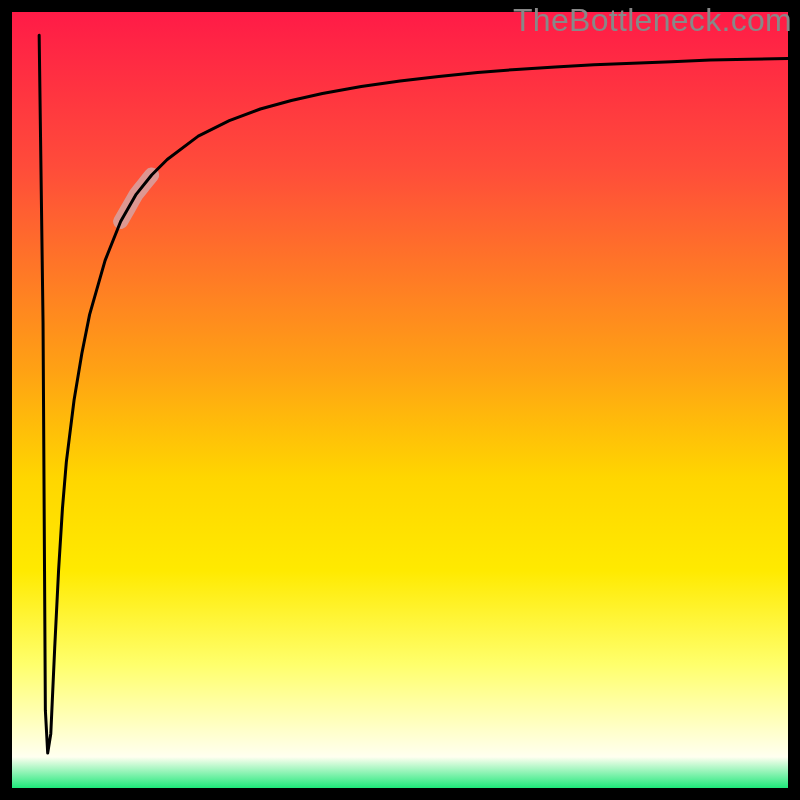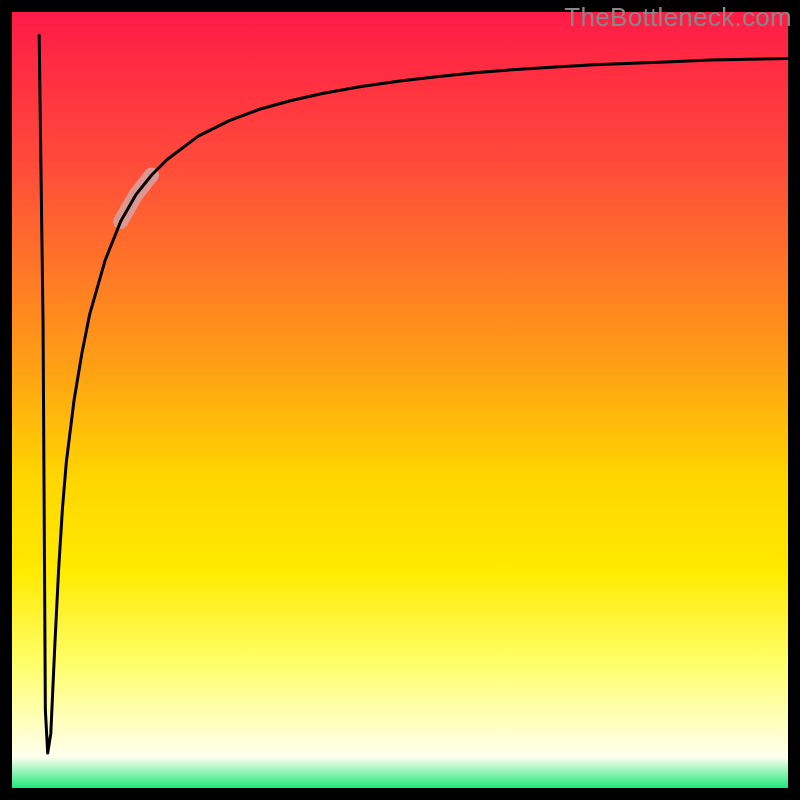--- a/index.html
+++ b/index.html
@@ -17,21 +17,21 @@
     height: 800px;
   }
   svg {
     display: block;
   }
   .watermark {
     position: absolute;
     top: 2px;
     right: 8px;
     color: #888;
-    font-size: 26px;
+    font-size: 32px;
     letter-spacing: 0.3px;
     font-family: Arial, Helvetica, sans-serif;
   }
 </style>
 </head>
 <body>
 
 <div class="chart-wrap">
   <div class="watermark">TheBottleneck.com</div>
   <svg id="chart-svg" width="800" height="800" viewBox="0 0 800 800">

